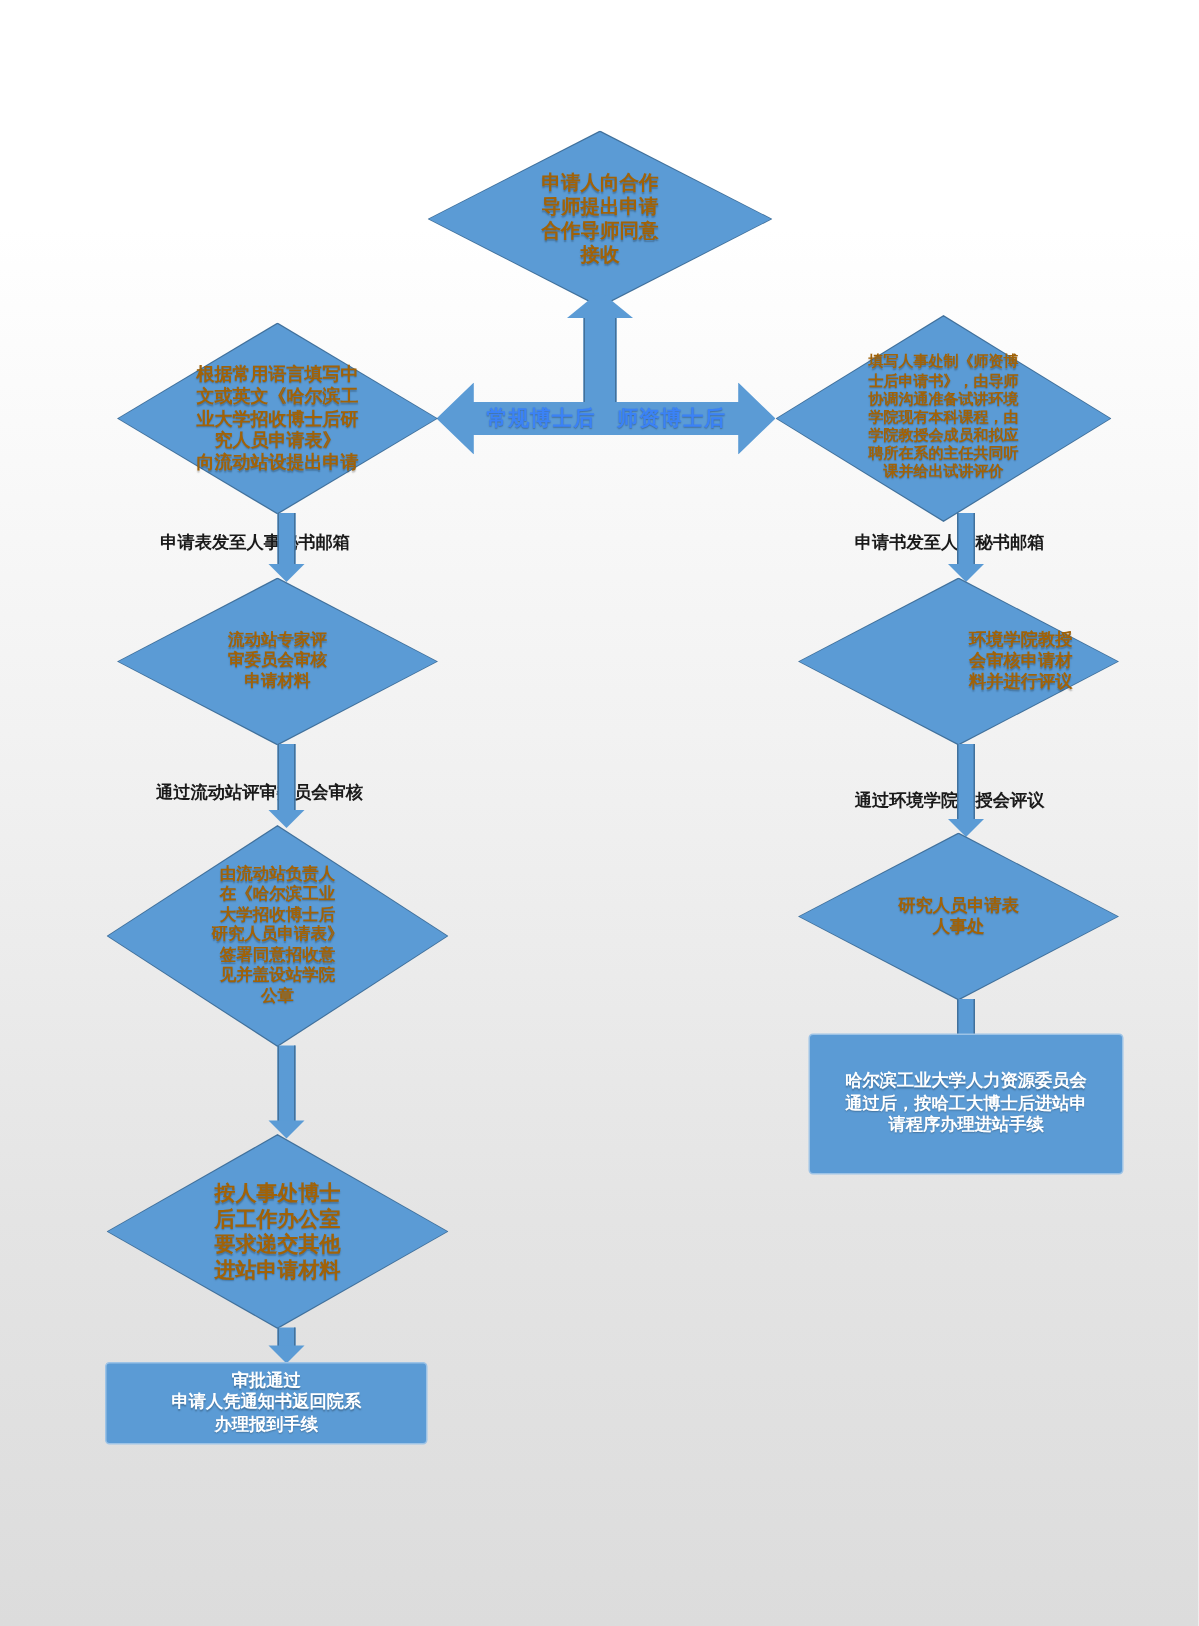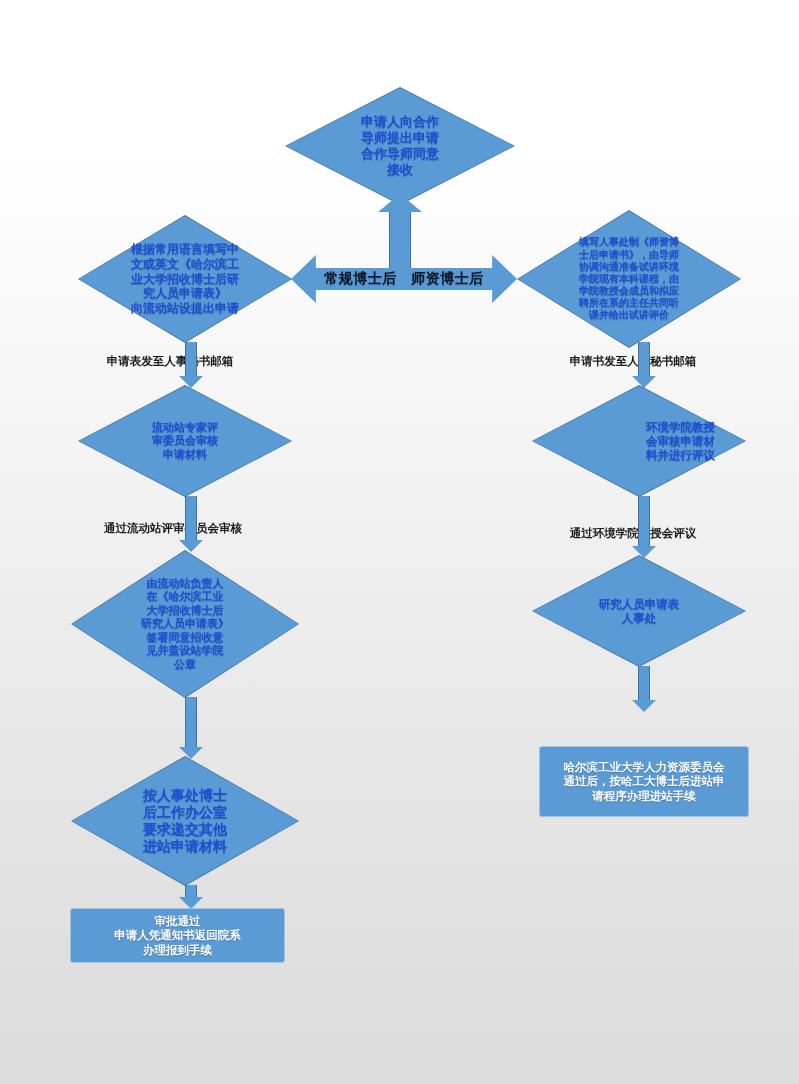--- a/index.html
+++ b/index.html
@@ -40,21 +40,21 @@
   }
   .diamond .shape.outline {
     background: #41719c;
     inset: -1px;
     z-index: 0;
   }
 
   .diamond .txt {
     position: relative;
     z-index: 2;
-    color: #1d4ed8;
+    color: #a16207;
     font-weight: bold;
     text-align: center;
     line-height: 1.22;
     text-shadow: 0 1px 1px rgba(0,0,0,0.25);
     white-space: pre-line;
     padding: 0 4px;
   }
 
   .rect {
     background: #5b9bd5;
@@ -139,21 +139,21 @@
   .double-arrow .shape {
     position: absolute;
     inset: 0;
     background: #5b9bd5;
     clip-path: polygon(0% 50%, 11% 0%, 11% 27%, 89% 27%, 89% 0%, 100% 50%, 89% 100%, 89% 73%, 11% 73%, 11% 100%);
     -webkit-clip-path: polygon(0% 50%, 11% 0%, 11% 27%, 89% 27%, 89% 0%, 100% 50%, 89% 100%, 89% 73%, 11% 73%, 11% 100%);
   }
   .double-arrow .txt {
     position: relative;
     z-index: 2;
-    color: #0f172a;
+    color: #3b82f6;
     font-weight: bold;
     text-align: center;
     text-shadow: 0 1px 1px rgba(0,0,0,0.3);
     letter-spacing: 0.5px;
   }
 
   
   .edge-label {
     position: absolute;
     color: #1a1a1a;
@@ -294,19 +294,19 @@
     <div class="shape"></div>
     <div class="txt" style="font-size:11.5px; width:150px;">研究人员申请表
 人事处</div>
   </div>
 
   <div class="arrow-down" style="left:631px; top:666px; width:26px; height:46px;">
     <div class="stem"></div>
     <div class="head"></div>
   </div>
 
-  <div class="node rect" style="left:539px; top:746px; width:210px; height:71px;">
+  <div class="node rect" style="left:539px; top:689px; width:210px; height:94px;">
     <div class="txt" style="font-size:11.5px;">哈尔滨工业大学人力资源委员会
 通过后，按哈工大博士后进站申
 请程序办理进站手续</div>
   </div>
 
 </div>
 
 </body></html>

